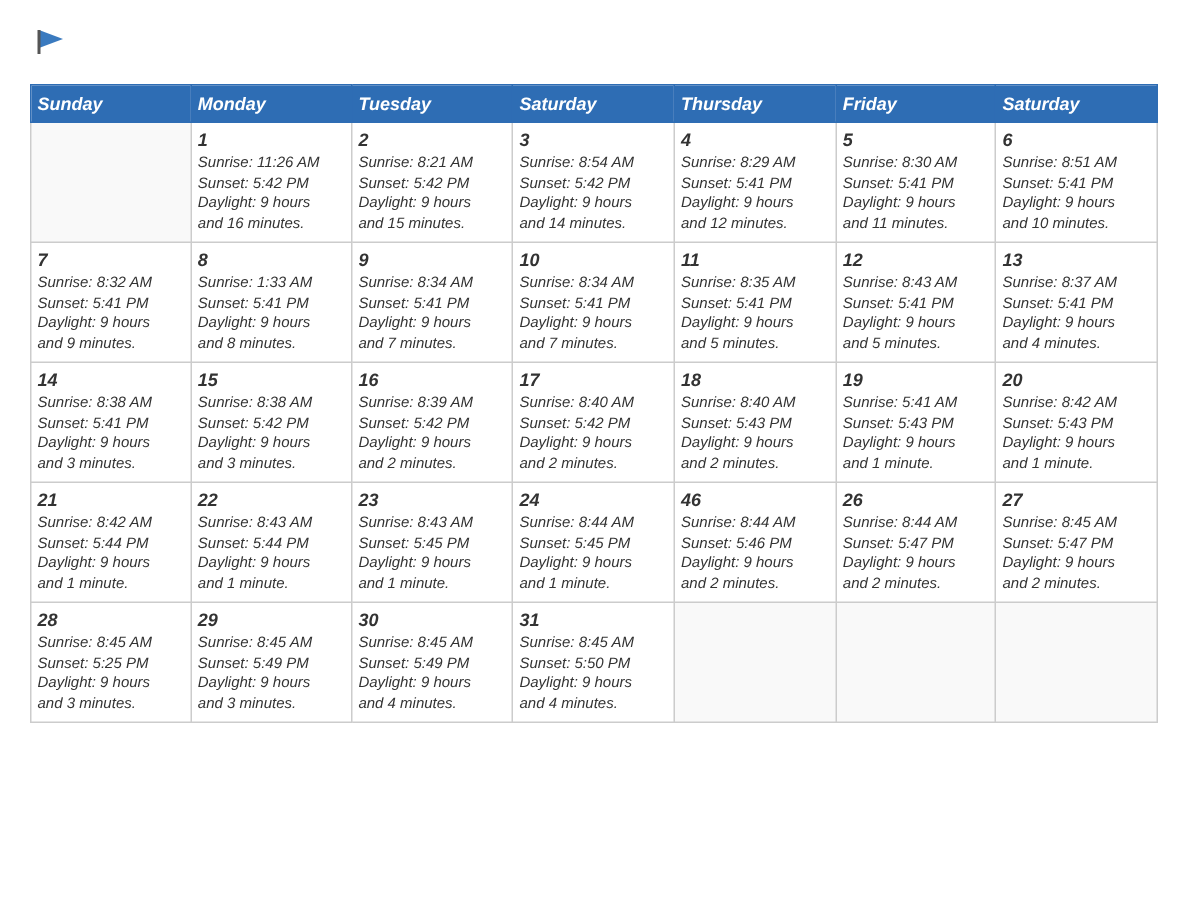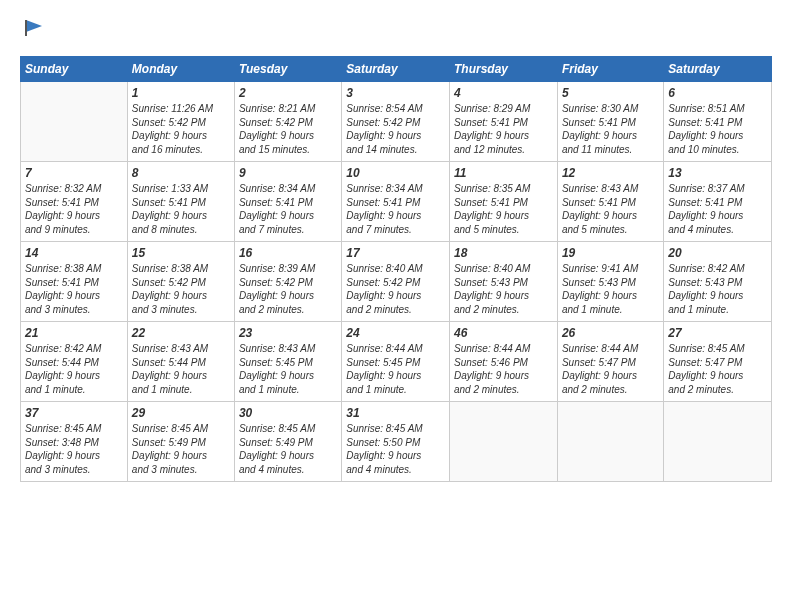--- a/index.html
+++ b/index.html
@@ -263,21 +263,21 @@
           </td>
           <td>
             <span class="day-number">18</span>
             <div class="cell-text">Sunrise: 8:40 AM</div>
             <div class="cell-text">Sunset: 5:43 PM</div>
             <div class="cell-text">Daylight: 9 hours</div>
             <div class="cell-text">and 2 minutes.</div>
           </td>
           <td>
             <span class="day-number">19</span>
-            <div class="cell-text">Sunrise: 9:41 AM</div>
+            <div class="cell-text">Sunrise: 5:41 AM</div>
             <div class="cell-text">Sunset: 5:43 PM</div>
             <div class="cell-text">Daylight: 9 hours</div>
             <div class="cell-text">and 1 minute.</div>
           </td>
           <td>
             <span class="day-number">20</span>
             <div class="cell-text">Sunrise: 8:42 AM</div>
             <div class="cell-text">Sunset: 5:43 PM</div>
             <div class="cell-text">Daylight: 9 hours</div>
             <div class="cell-text">and 1 minute.</div>
@@ -329,23 +329,23 @@
           <td>
             <span class="day-number">27</span>
             <div class="cell-text">Sunrise: 8:45 AM</div>
             <div class="cell-text">Sunset: 5:47 PM</div>
             <div class="cell-text">Daylight: 9 hours</div>
             <div class="cell-text">and 2 minutes.</div>
           </td>
         </tr>
         <tr>
           <td>
-            <span class="day-number">37</span>
-            <div class="cell-text">Sunrise: 8:45 AM</div>
-            <div class="cell-text">Sunset: 3:48 PM</div>
+            <span class="day-number">28</span>
+            <div class="cell-text">Sunrise: 8:45 AM</div>
+            <div class="cell-text">Sunset: 5:25 PM</div>
             <div class="cell-text">Daylight: 9 hours</div>
             <div class="cell-text">and 3 minutes.</div>
           </td>
           <td>
             <span class="day-number">29</span>
             <div class="cell-text">Sunrise: 8:45 AM</div>
             <div class="cell-text">Sunset: 5:49 PM</div>
             <div class="cell-text">Daylight: 9 hours</div>
             <div class="cell-text">and 3 minutes.</div>
           </td>

